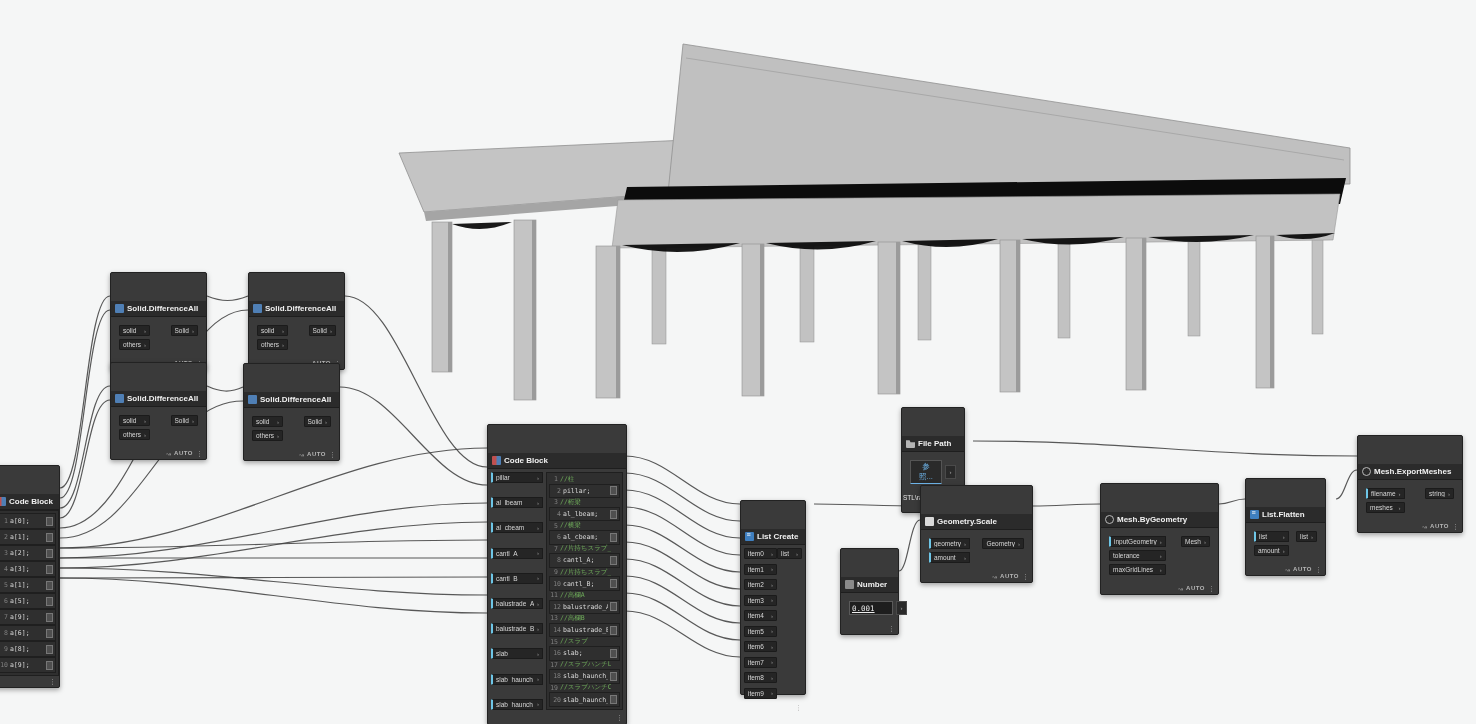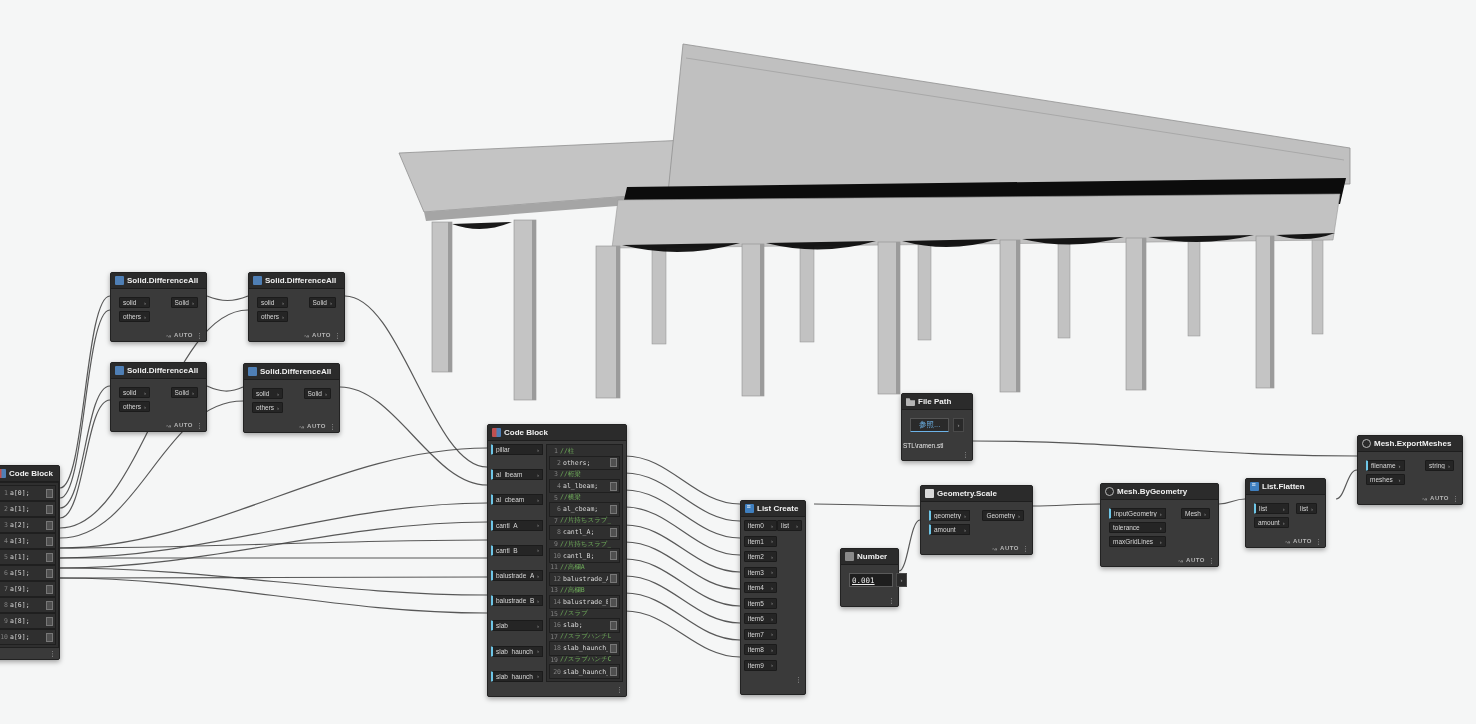--- a/index.html
+++ b/index.html
@@ -4,21 +4,21 @@
 <style>
   html,body{margin:0;padding:0;background:#eee;}
   .canvas{position:relative;width:1476px;height:724px;background:#f5f6f6;overflow:hidden;
           font-family:"Liberation Sans",sans-serif;}
   svg.layer{position:absolute;left:0;top:0;}
   
   .node{position:absolute;background:#3a3a3a;border:1px solid #222;border-radius:2px;
         box-shadow:0 2px 5px rgba(0,0,0,.35);color:#ddd;font-size:8px;box-sizing:border-box;}
   .node-header{background:#2b2b2b;height:15px;display:flex;align-items:center;gap:3px;
                padding:0 4px;border-bottom:1px solid #1e1e1e;font-size:8px;font-weight:bold;
-               color:#f0f0f0;white-space:nowrap;overflow:hidden;}
+               color:#f0f0f0;white-space:nowrap;overflow:hidden;margin-top:28px;}
   .node-body{display:flex;justify-content:space-between;gap:3px;padding:8px;}
   .ports-col{display:flex;flex-direction:column;gap:3px;}
   .pill{background:#252525;border:1px solid #1b1b1b;color:#d8d8d8;padding:0 3px;height:11px;
         display:flex;align-items:center;justify-content:space-between;gap:3px;border-radius:1px;
         box-sizing:border-box;font-size:6.5px;white-space:nowrap;overflow:hidden;}
   .pill.accent{border-left:2px solid #6ec6e7;}
   .plabel{overflow:hidden;}
   .chev{color:#9a9a9a;font-size:6px;flex:0 0 auto;}
   .out-col{display:flex;flex-direction:column;align-items:flex-end;}
   .node-footer{display:flex;justify-content:flex-end;align-items:center;gap:3px;
@@ -406,21 +406,21 @@
           </div>
       </div>
       <div class="code main-code">
         <div class="code-line comment">
             <span class="lnum">1</span>
             <span class="ctext">//柱</span>
             <span class="oport"></span>
           </div>
           <div class="code-line code">
             <span class="lnum">2</span>
-            <span class="ctext">others;</span>
+            <span class="ctext">pillar;</span>
             <span class="oport"></span>
           </div>
           <div class="code-line comment">
             <span class="lnum">3</span>
             <span class="ctext">//桁梁</span>
             <span class="oport"></span>
           </div>
           <div class="code-line code">
             <span class="lnum">4</span>
             <span class="ctext">al_lbeam;</span>
@@ -582,21 +582,21 @@
     </div>
     <div class="node-body" style="align-items:center;">
       <input class="numbox" value="0.001" style="">
       <span class="outbtn">›</span>
     </div>
     <div class="node-footer">
       <span class="kebab">⋮</span>
     </div>
   </div>
 
-  <div class="node" style="left:901px;top:393px;width:72px;">
+  <div class="node" style="left:901px;top:407px;width:64px;">
     <div class="node-header">
       <span class="hicon ic-folder"></span>
       <span>File Path</span>
     </div>
     <div class="node-body" style="align-items:center;">
       <button class="browse">参照...</button>
       <span class="outbtn">›</span>
     </div>
     <div class="pathtxt">STL\ramen.stl</div>
     <div class="node-footer">

